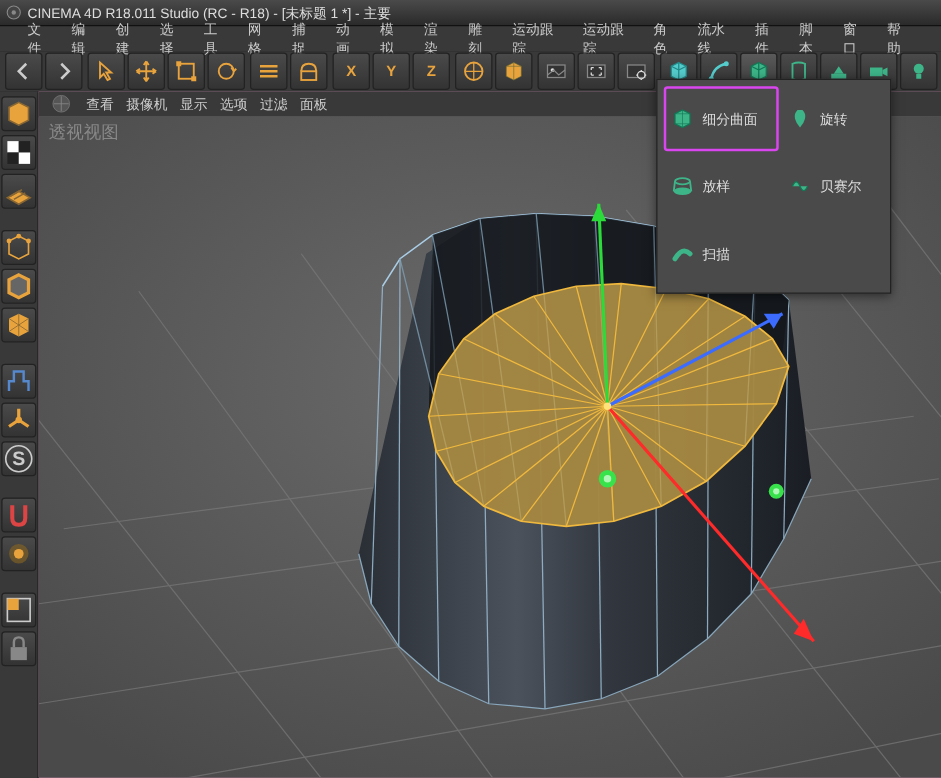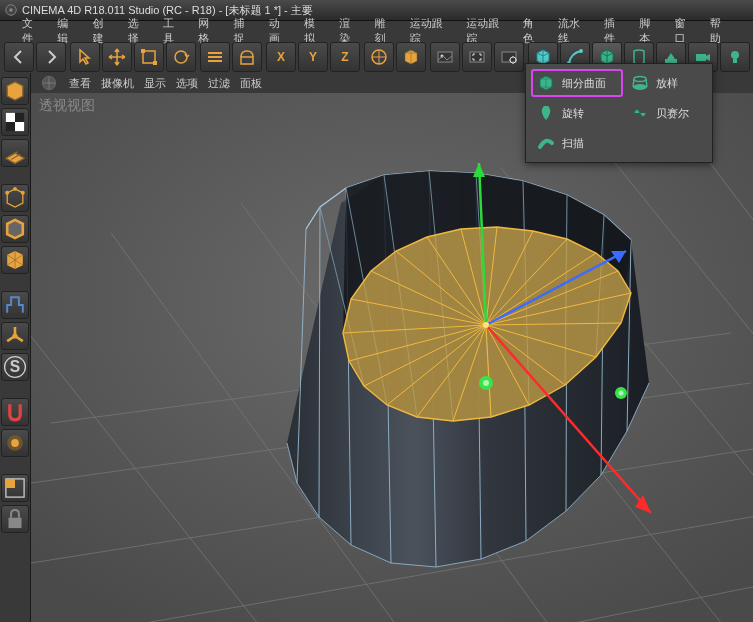--- a/index.html
+++ b/index.html
@@ -18,21 +18,21 @@
 .viewport-wrap{position:absolute;left:31px;top:73px;right:0;bottom:0;background:#f9a8d4}
 .viewmenu{height:20px;background:#393939;display:flex;align-items:center;padding:0 8px;gap:10px;border-bottom:1px solid #222}
 .viewmenu span{cursor:default}
 .viewlabel{position:absolute;left:8px;top:24px;color:#888;font-size:14px}
 .viewhandle{position:absolute;left:0;top:20px;width:30px;height:30px}
 .viewport{position:absolute;left:0;top:20px;right:0;bottom:0;background:#606060;overflow:hidden}
 
 svg.scene{width:100%;height:100%;display:block}
 
 .popup{position:absolute;left:525px;top:63px;background:#4a4a4a;border:1px solid #222;box-shadow:0 2px 8px rgba(0,0,0,.5);padding:6px;display:grid;grid-template-columns:90px 80px;gap:4px}
-.popitem{height:26px;display:flex;align-items:center;gap:6px;padding:0 4px;cursor:pointer;border-radius:2px}
+.popitem{height:26px;display:flex;align-items:center;gap:6px;padding:12px 4px;cursor:pointer;border-radius:2px}
 .popitem.sel{outline:2px solid #d946ef;outline-offset:-1px}
 .popicon{width:20px;height:20px;flex-shrink:0}
 .poplabel{font-size:11px;color:#ddd}
 
 .axisbtn{color:#fa0;font-weight:bold;font-size:12px}
 </style>
 </head>
 <body>
 
 <div class="titlebar">
@@ -424,34 +424,34 @@
 <div class="popup">
   <div class="popitem sel">
     <svg class="popicon" viewBox="0 0 20 20">
         <path d="M10 3 L16 6 L16 14 L10 17 L4 14 L4 6 Z" fill="#3eb489" stroke="#175"></path>
         <path d="M10 3 L10 17 M4 6 L16 6 M4 14 L16 14" stroke="#175" stroke-width="0.5"></path>
       </svg>
     <span class="poplabel">细分曲面</span>
   </div>
   <div class="popitem">
     <svg class="popicon" viewBox="0 0 20 20">
+        <path d="M8 3 Q5 6 6 10 Q7 14 10 17 Q13 14 14 10 Q15 6 12 3 Z" fill="#3eb489"></path>
+      </svg>
+    <span class="poplabel">旋转</span>
+  </div>
+  <div class="popitem">
+    <svg class="popicon" viewBox="0 0 20 20">
         <ellipse cx="10" cy="6" rx="6" ry="2.5" fill="none" stroke="#3eb489" stroke-width="1.5"></ellipse>
         <ellipse cx="10" cy="14" rx="7" ry="3" fill="#3eb489"></ellipse>
         <path d="M4 6 L3 14 M16 6 L17 14" stroke="#3eb489" stroke-width="1.5"></path>
       </svg>
     <span class="poplabel">放样</span>
   </div>
   <div class="popitem">
     <svg class="popicon" viewBox="0 0 20 20">
-        <path d="M8 3 Q5 6 6 10 Q7 14 10 17 Q13 14 14 10 Q15 6 12 3 Z" fill="#3eb489"></path>
-      </svg>
-    <span class="poplabel">旋转</span>
-  </div>
-  <div class="popitem">
-    <svg class="popicon" viewBox="0 0 20 20">
         <path d="M4 10 Q7 3 10 10 Q13 17 16 10" fill="#3eb489" stroke="#175"></path>
       </svg>
     <span class="poplabel">贝赛尔</span>
   </div>
   <div class="popitem">
     <svg class="popicon" viewBox="0 0 20 20">
         <path d="M4 14 Q10 4 16 10" fill="none" stroke="#3eb489" stroke-width="4" stroke-linecap="round"></path>
       </svg>
     <span class="poplabel">扫描</span>
   </div>

